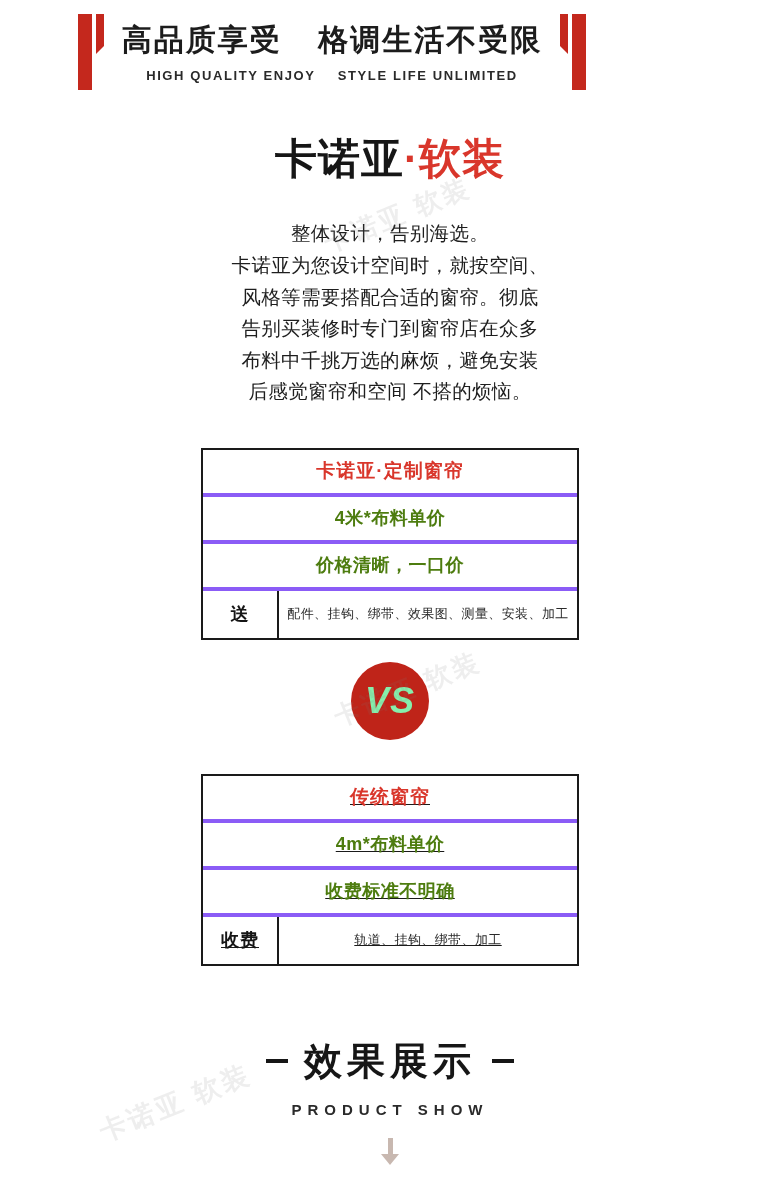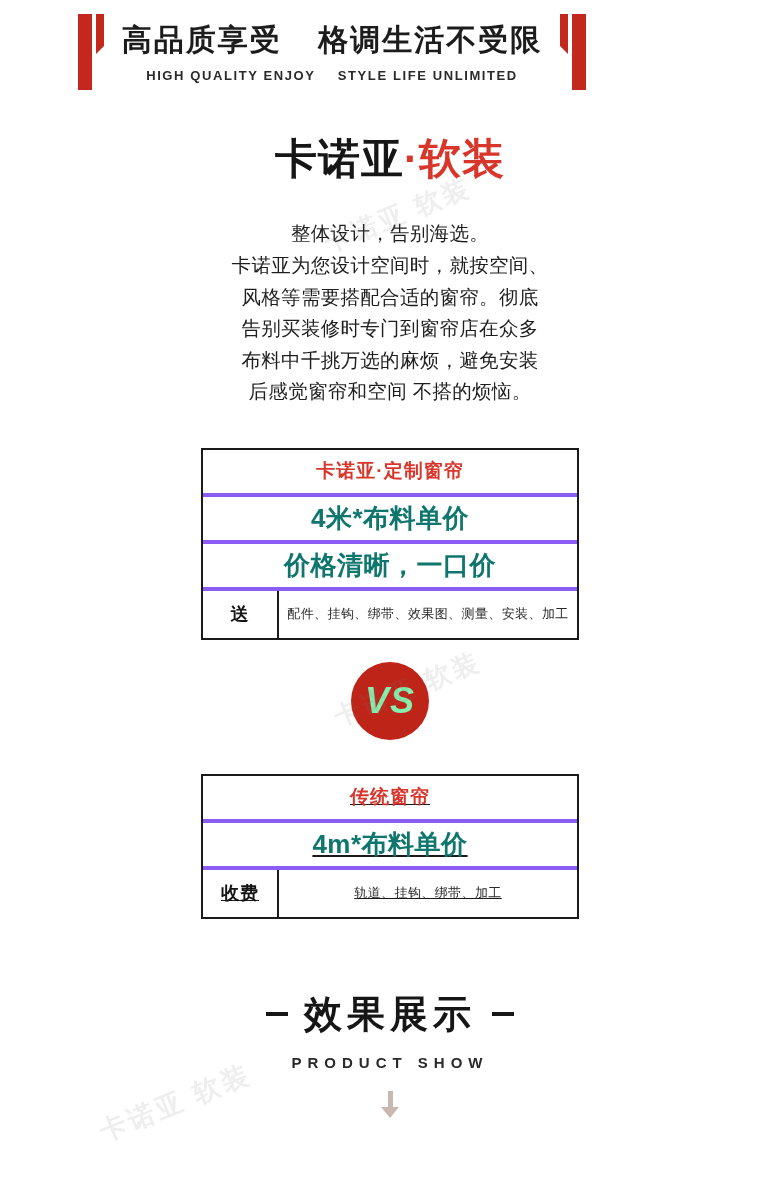--- a/index.html
+++ b/index.html
@@ -114,24 +114,24 @@
     box-sizing: border-box;
   }
   .trow:last-child { border-bottom: none; }
   .trow.head {
     color: #d9362b;
     font-size: 19px;
     font-weight: bold;
     letter-spacing: 1px;
   }
   .trow.mid {
-    font-size: 26px;
+    font-size: 18px;
     font-weight: bold;
     letter-spacing: 0.5px;
-    color: #0f766e;
+    color: #4d7c0f;
   }
   .trow.split {
     display: flex;
     align-items: stretch;
     justify-content: flex-start;
     height: 47px;
   }
   .split-label {
     width: 76px;
     flex: none;
@@ -293,20 +293,21 @@
   </div>
 </div>
 
 <div class="vs-zone">
   <div class="vs-circle">VS</div>
 </div>
 
 <div class="table-wrap second">
   <div class="trow head">传统窗帘</div>
   <div class="trow mid">4m*布料单价</div>
+  <div class="trow mid">收费标准不明确</div>
   <div class="trow split">
     <div class="split-label">收费</div>
     <div class="split-value">轨道、挂钩、绑带、加工</div>
   </div>
 </div>
 
 <div class="show-zone">
   <div class="show-cn">
     <span class="dash"></span>
     <span>效果展示</span>

